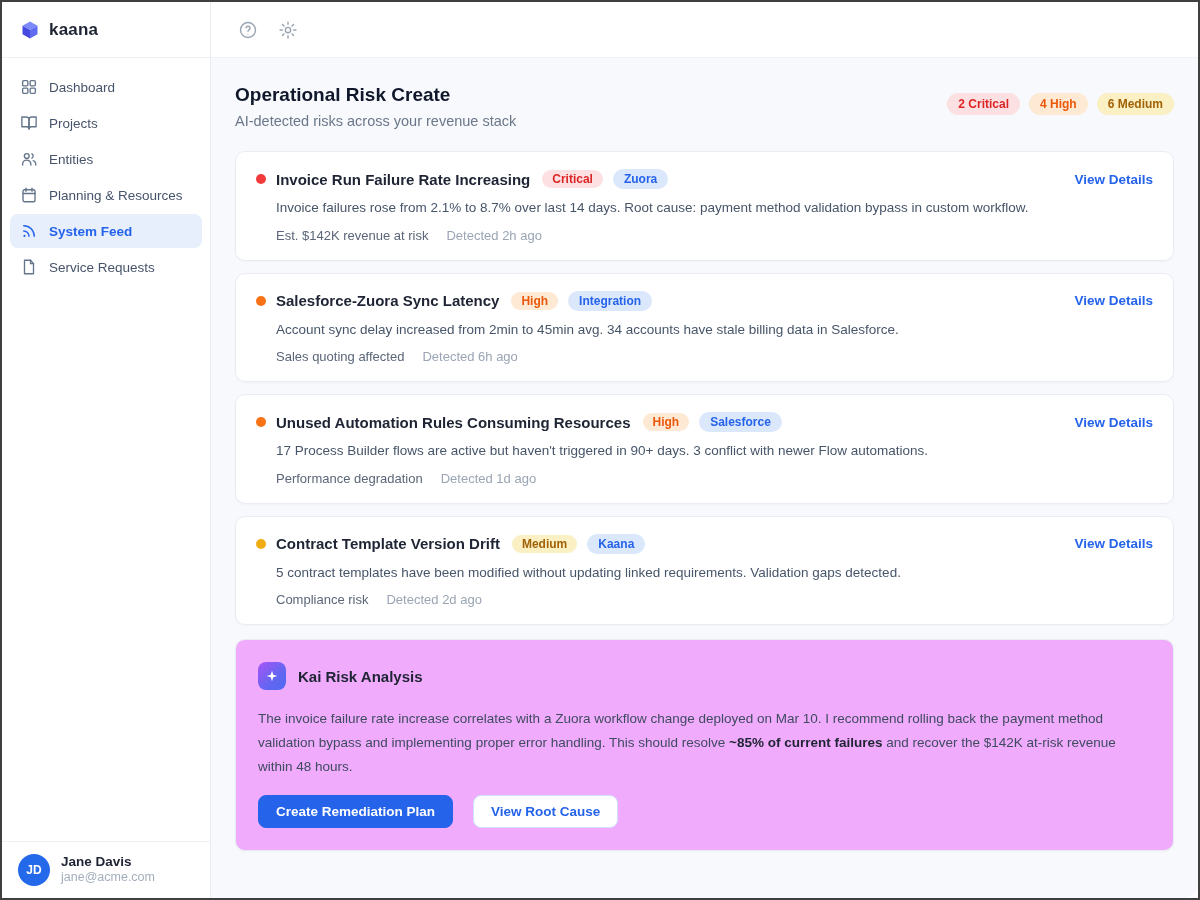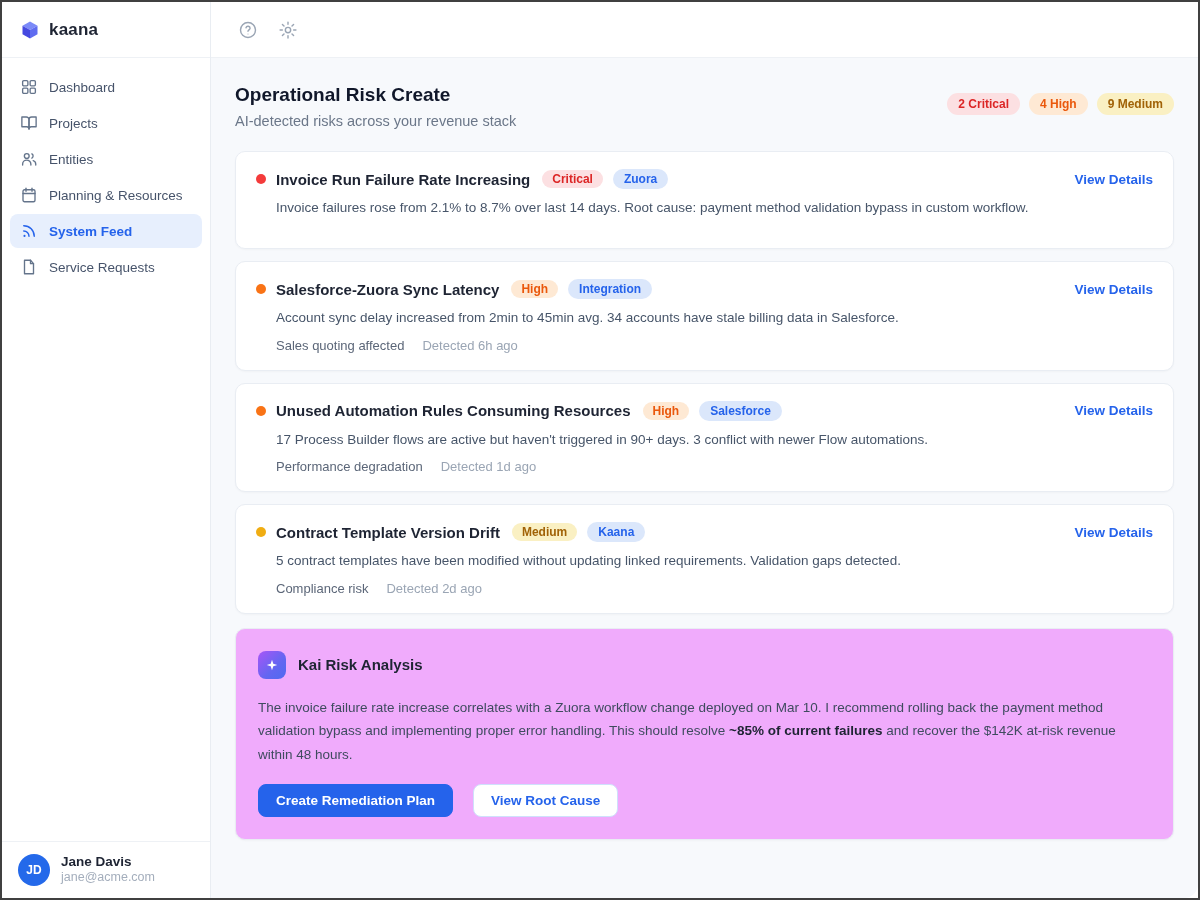--- a/index.html
+++ b/index.html
@@ -184,35 +184,39 @@
     <div class="content">
 
       <div class="page-header">
         <div>
           <div class="page-title">Operational Risk Create</div>
           <div class="page-subtitle">AI-detected risks across your revenue stack</div>
         </div>
         <div class="summary-badges">
           <span class="pill critical">2 Critical</span>
           <span class="pill high">4 High</span>
-          <span class="pill medium">9 Medium</span>
+          <span class="pill medium">6 Medium</span>
         </div>
       </div>
 
       <div class="cards">
 
         <div class="risk-card">
           <div class="card-top">
             <span class="dot" data-level="critical"></span>
             <span class="risk-title">Invoice Run Failure Rate Increasing</span>
             <span class="sev" data-severity="Critical">Critical</span>
             <span class="tag">Zuora</span>
             <a class="view-details">View Details</a>
           </div>
           <p class="risk-desc">Invoice failures rose from 2.1% to 8.7% over last 14 days. Root cause: payment method validation bypass in custom workflow.</p>
+          <div class="risk-meta">
+            <span class="meta-impact">Est. $142K revenue at risk</span>
+            <span class="meta-time">Detected 2h ago</span>
+          </div>
         </div>
 
         <div class="risk-card">
           <div class="card-top">
             <span class="dot" data-level="high"></span>
             <span class="risk-title">Salesforce-Zuora Sync Latency</span>
             <span class="sev" data-severity="High">High</span>
             <span class="tag">Integration</span>
             <a class="view-details">View Details</a>
           </div>

